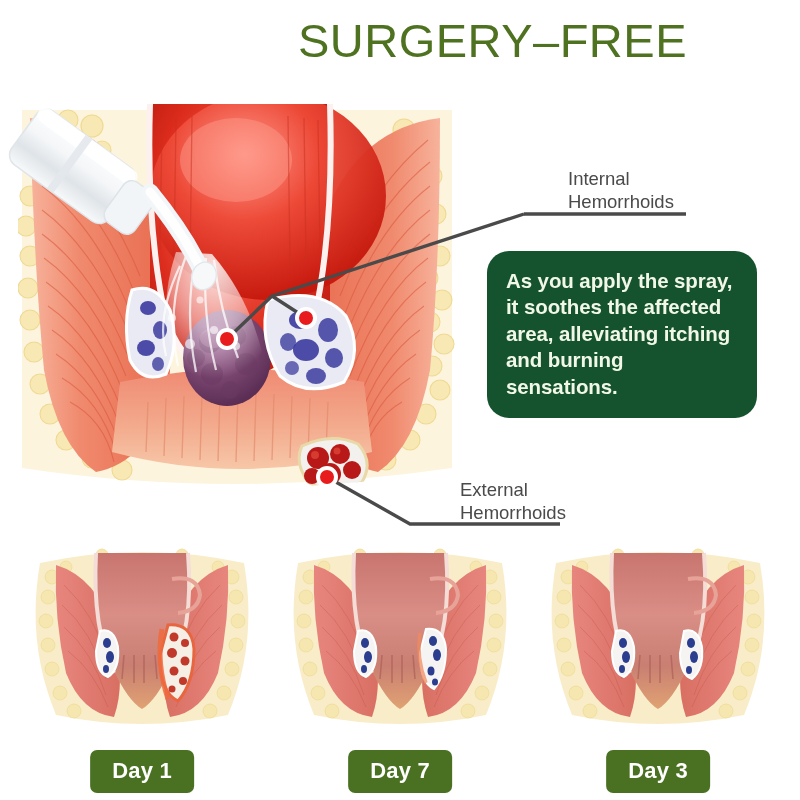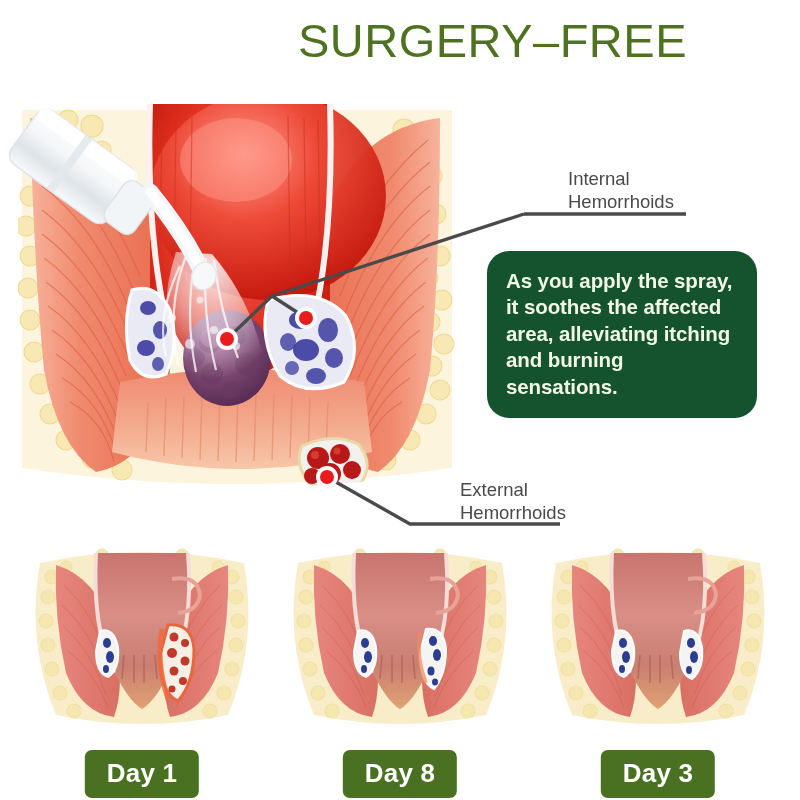--- a/index.html
+++ b/index.html
@@ -43,21 +43,21 @@
   
   .days { position: absolute; left: 0; top: 533px; width: 800px; height: 267px; }
   .day-card { position: absolute; width: 240px; height: 267px; }
   .day-card.c0 { left: 22px; }
   .day-card.c1 { left: 280px; }
   .day-card.c2 { left: 538px; }
   .day-art { position: absolute; left: 0; top: 0; width: 240px; height: 205px; }
   .day-badge {
     position: absolute; top: 217px; left: 50%; transform: translateX(-50%);
     background: #4a7021; color: #ffffff;
-    font-size: 26px; font-weight: 700; letter-spacing: 0.2px;
+    font-size: 22px; font-weight: 700; letter-spacing: 0.2px;
     padding: 8px 22px 9px 22px; border-radius: 7px;
     white-space: nowrap;
   }
 
   svg { display: block; }
 </style>
 </head>
 <body>
 
 <div class="stage">
@@ -497,21 +497,21 @@
 
         <path d="M146,96 Q164,94 166,116 Q166,142 154,156 Q140,150 140,120 Z" fill="#f6f4f2" stroke="#ffffff" stroke-width="2"></path>
         <g fill="#2a3d8f">
             <ellipse cx="153" cy="108" rx="4" ry="5"></ellipse>
             <ellipse cx="157" cy="122" rx="4" ry="6"></ellipse>
             <ellipse cx="151" cy="138" rx="3.5" ry="4.5"></ellipse>
             <ellipse cx="155" cy="149" rx="3" ry="3.5"></ellipse>
           </g>
         <path d="M140,100 Q136,124 146,150" fill="none" stroke="#f08a5d" stroke-width="3.5" opacity="0.75"></path>
       </svg>
-      <div class="day-badge">Day 8</div>
+      <div class="day-badge">Day 7</div>
     </div>
 
     <div class="day-card c2">
       <svg class="day-art" viewBox="0 0 240 205">
         <defs>
           <linearGradient id="d2canal" x1="0%" y1="0%" x2="0%" y2="100%">
             <stop offset="0%" stop-color="#c9756f"></stop>
               <stop offset="40%" stop-color="#d98e86"></stop>
             <stop offset="72%" stop-color="#c97f72"></stop>
               <stop offset="100%" stop-color="#e0a273"></stop>

